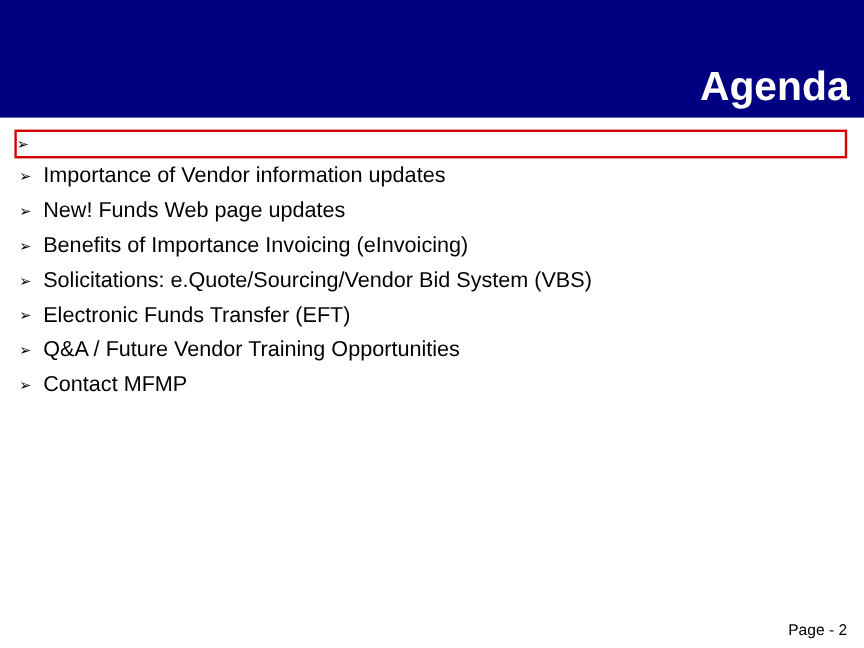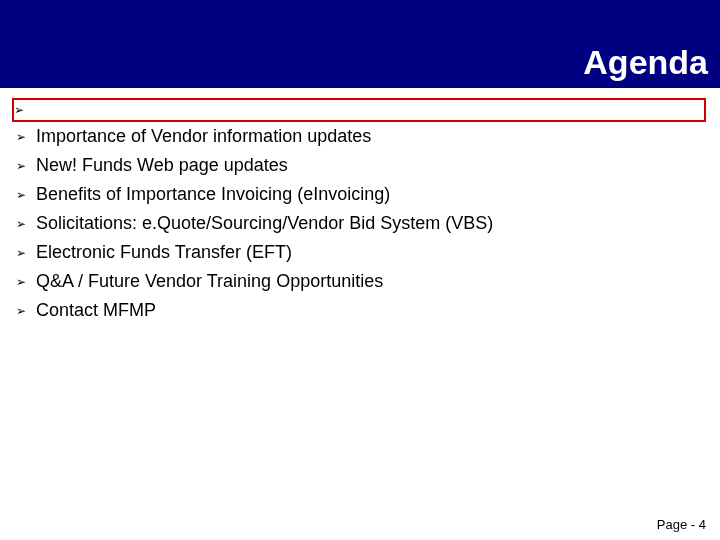--- a/index.html
+++ b/index.html
@@ -5,21 +5,21 @@
   * { box-sizing: border-box; margin: 0; padding: 0; }
   html, body { width: 720px; height: 540px; }
   body {
     font-family: Arial, Helvetica, sans-serif;
     background: #ffffff;
     position: relative;
     overflow: hidden;
   }
   .header {
     background: #000080;
-    height: 88px;
+    height: 98px;
     width: 100%;
     display: flex;
     align-items: flex-end;
     justify-content: flex-end;
     padding: 0 12px 6px 0;
   }
   .header h1 {
     color: #ffffff;
     font-size: 34px;
     font-weight: bold;
@@ -104,13 +104,13 @@
         <span class="bullet">➢</span>
         <span class="item-text">Q&amp;A / Future Vendor Training Opportunities</span>
       </li>
       <li>
         <span class="bullet">➢</span>
         <span class="item-text">Contact MFMP</span>
       </li>
     </ul>
 </div>
 
-<div class="footer">Page - 4</div>
+<div class="footer">Page - 2</div>
 
 </body></html>

